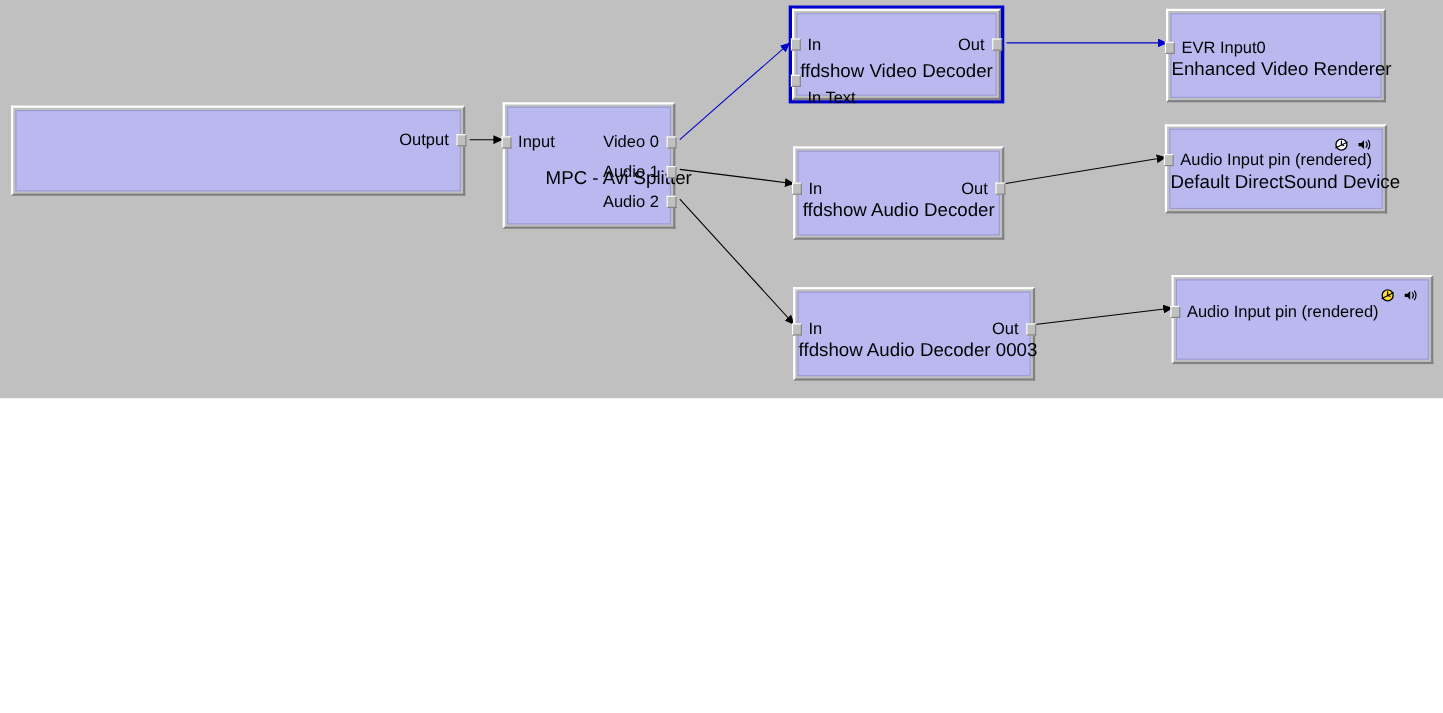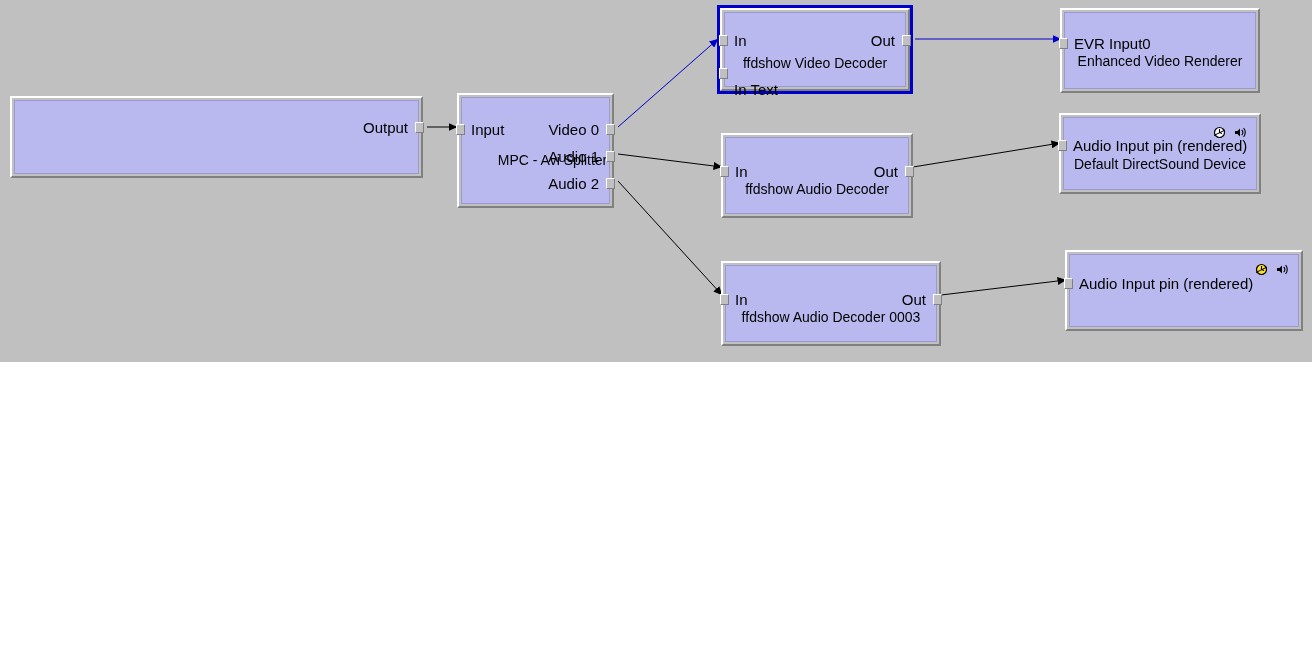--- a/index.html
+++ b/index.html
@@ -61,21 +61,21 @@
     border: 2px solid;
     border-color: #ffffff #808080 #808080 #ffffff;
     padding: 2px;
   }
 
   .filter-title {
     position: absolute;
     left: 0;
     right: 0;
     text-align: center;
-    font-size: 14px;
+    font-size: 17px;
     color: #000000;
     white-space: nowrap;
   }
 
   
   .pin {
     position: absolute;
     width: 9px;
     height: 11px;
     box-sizing: border-box;

